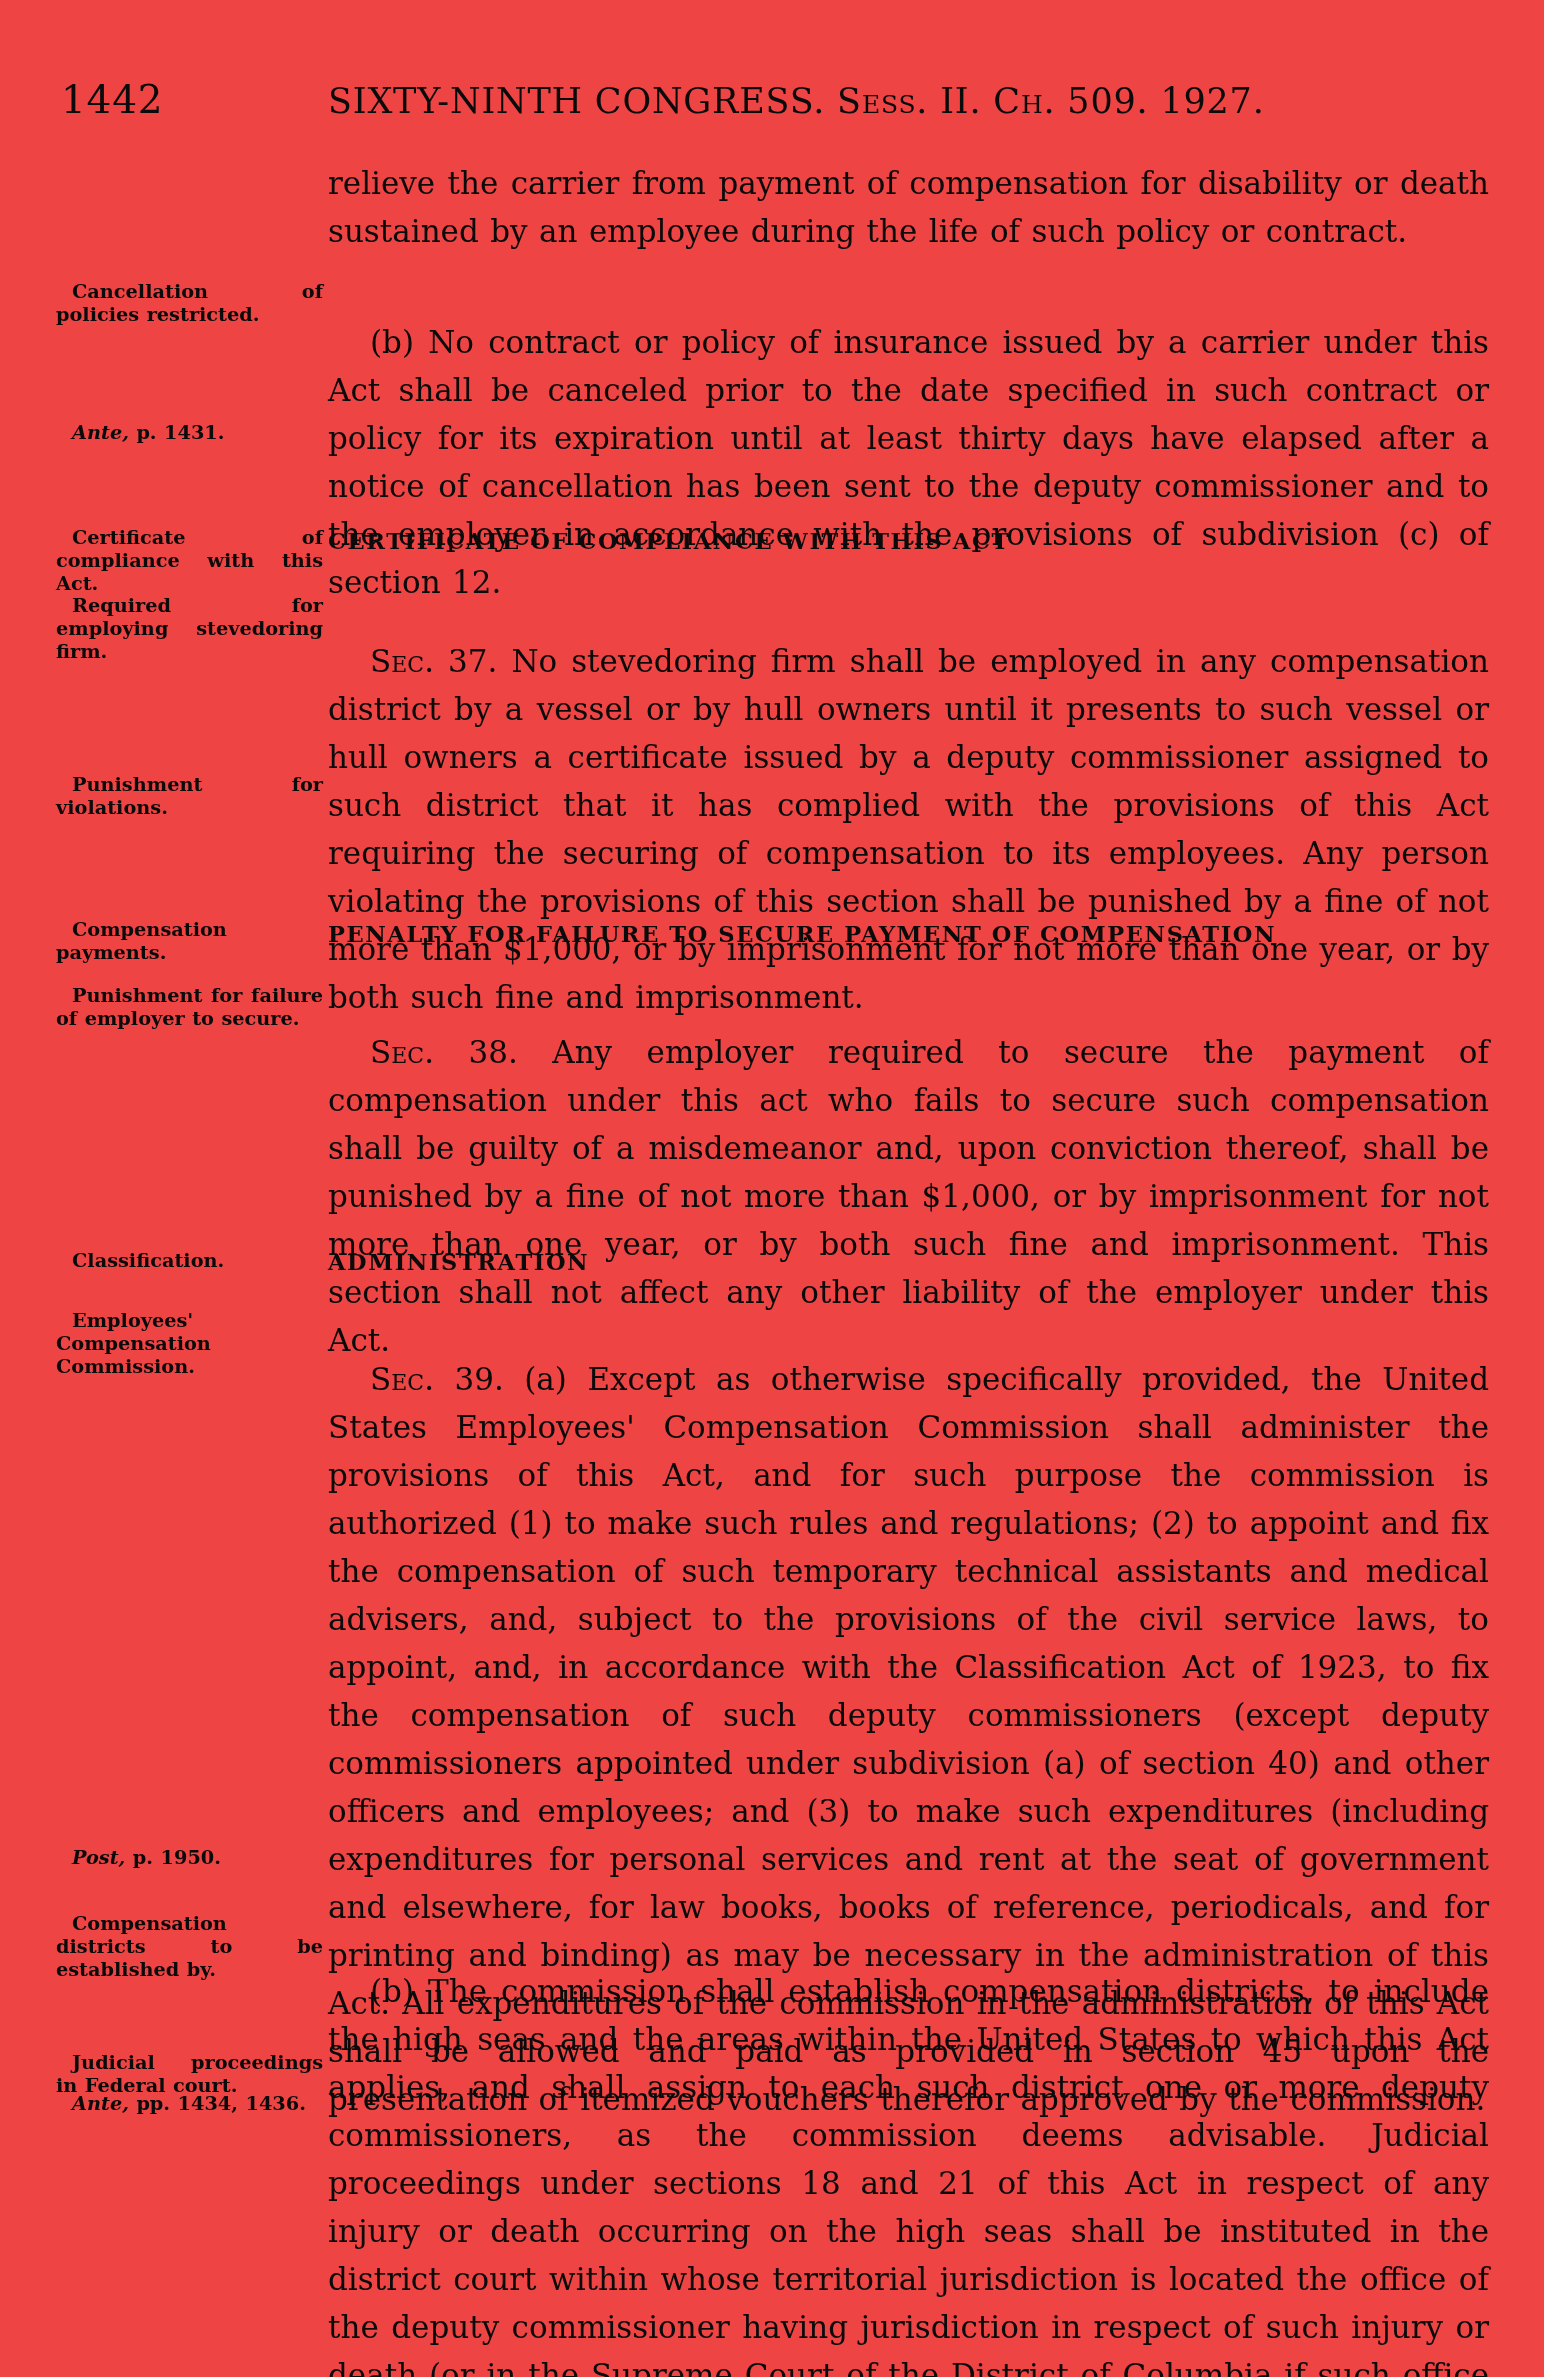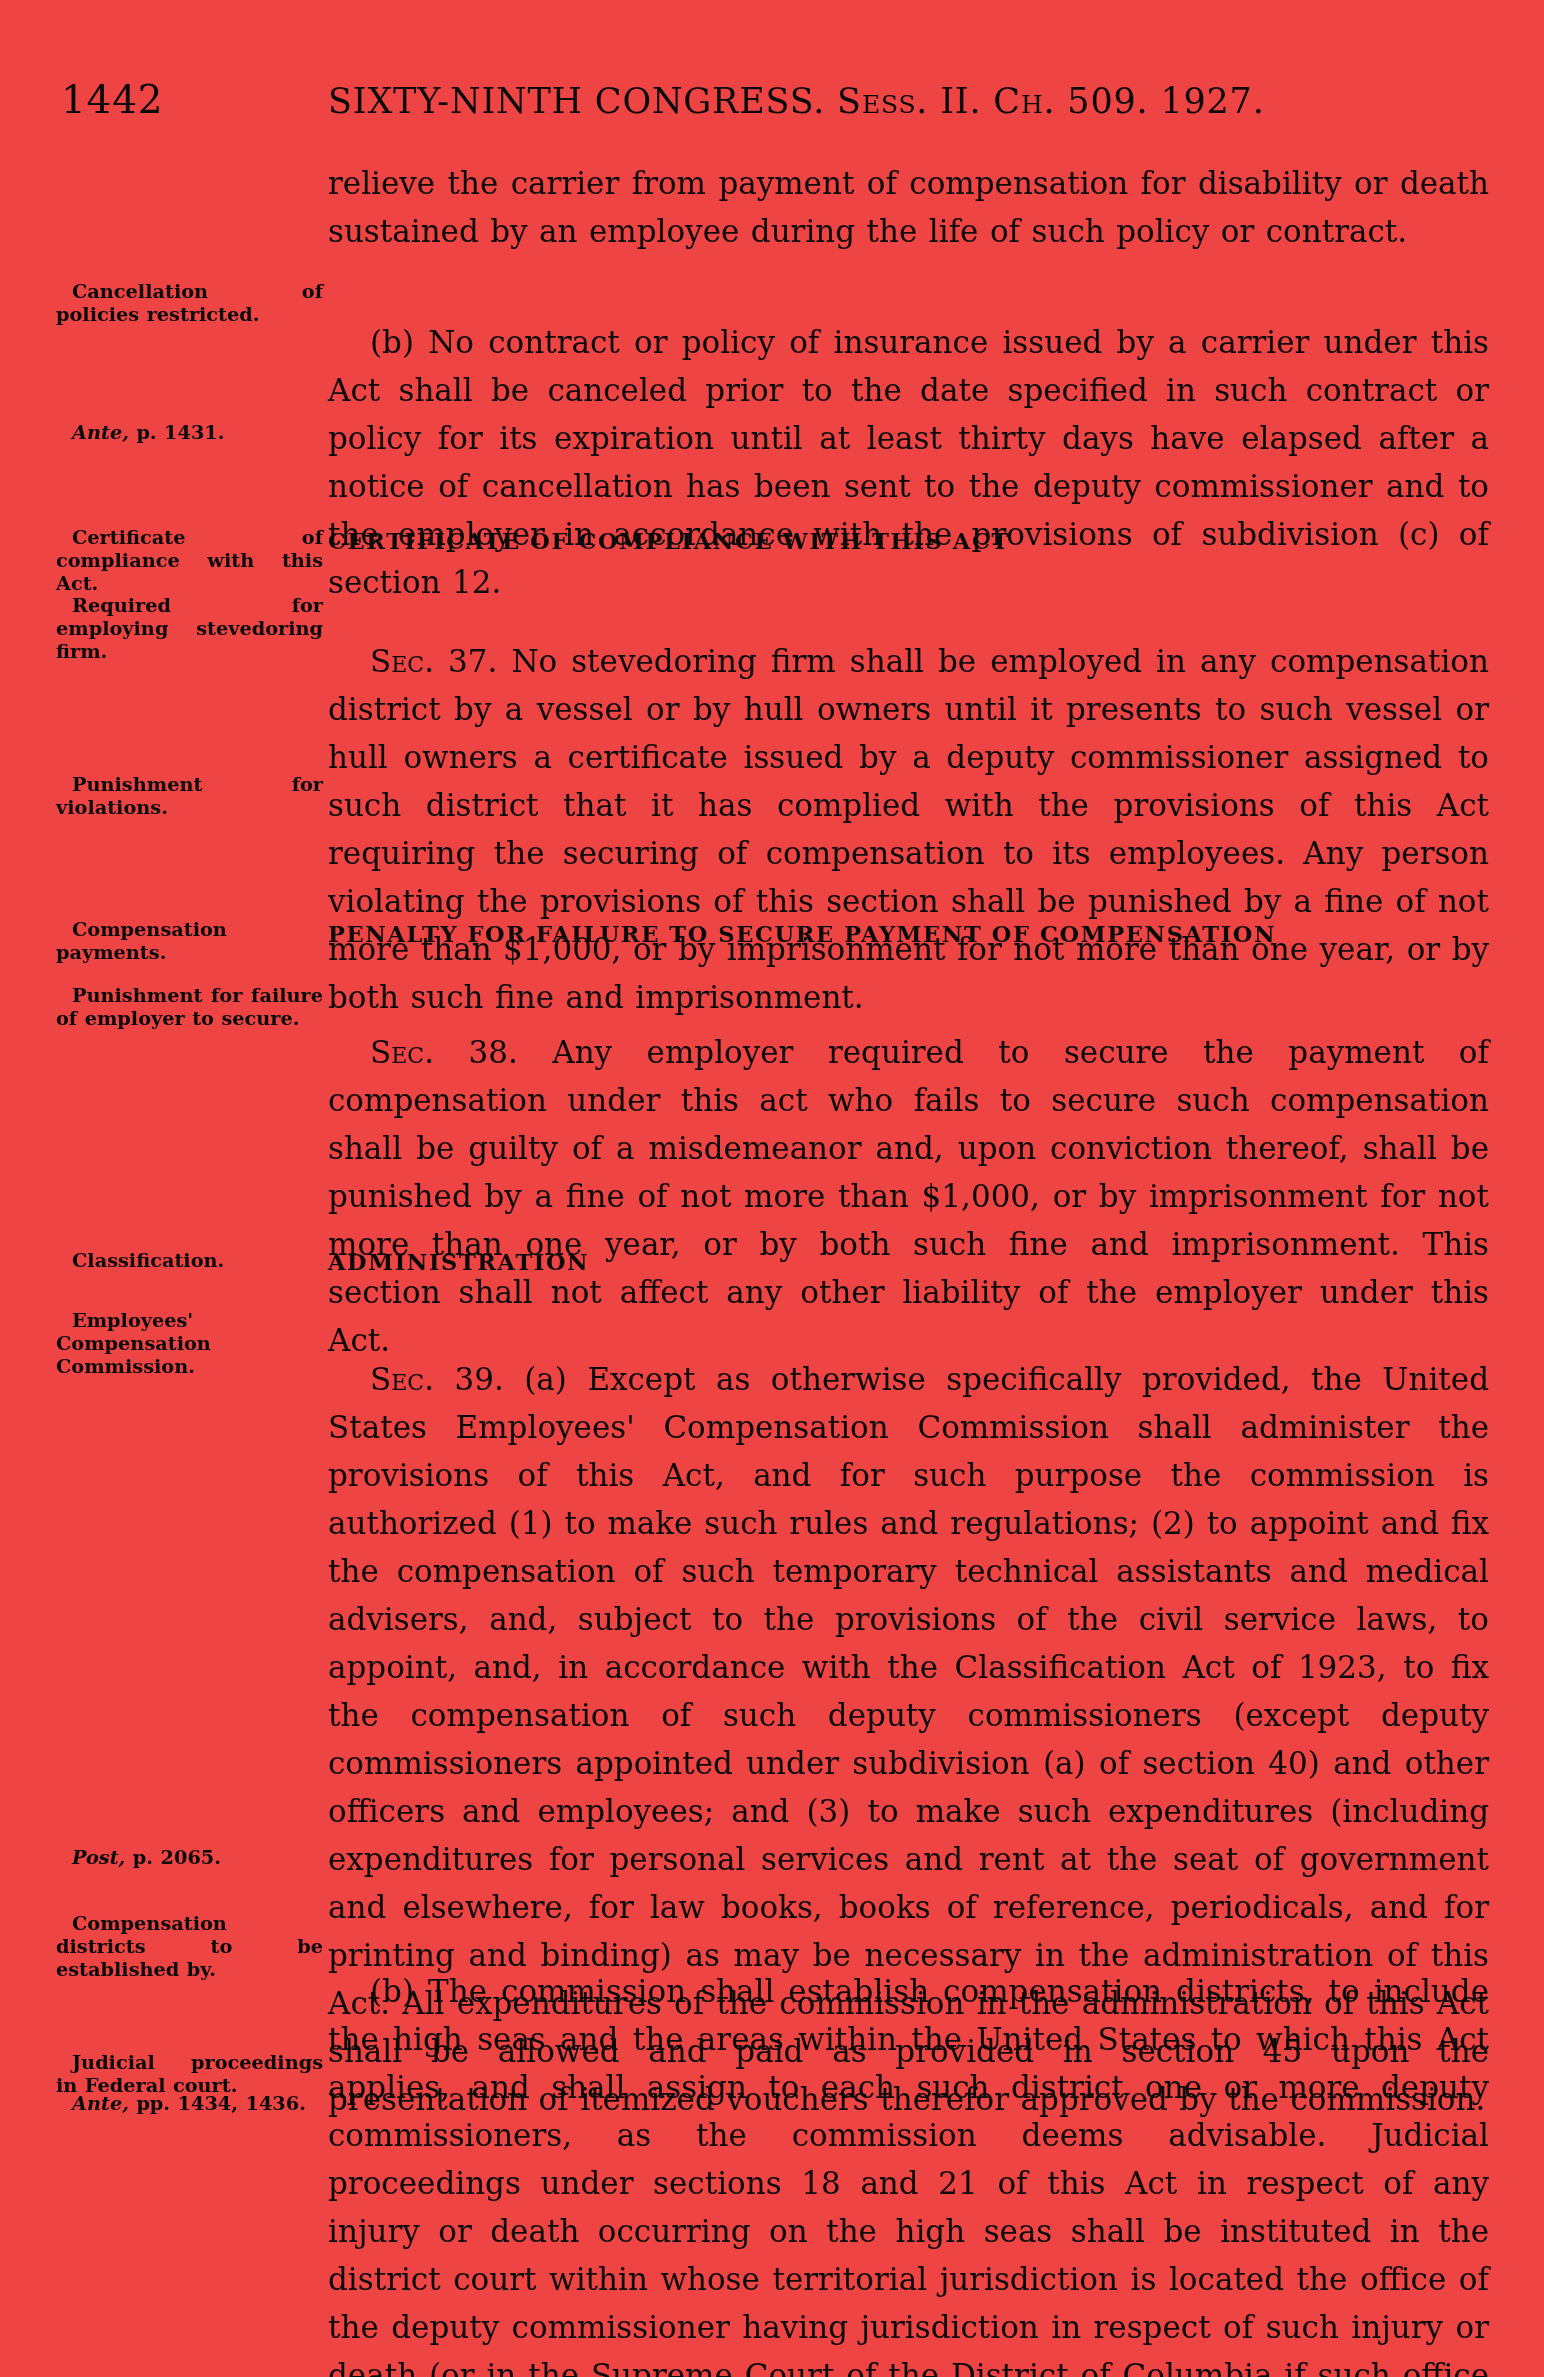--- a/index.html
+++ b/index.html
@@ -76,21 +76,21 @@
 
   <p class="margin-note" style="top:280px">Cancellation of policies restricted.</p>
   <p class="margin-note" style="top:421px"><span class="it">Ante,</span> <span>p. 1431.</span></p>
   <p class="margin-note" style="top:526px">Certificate of compliance with this Act.</p>
   <p class="margin-note" style="top:594px">Required for employing stevedoring firm.</p>
   <p class="margin-note" style="top:773px">Punishment for violations.</p>
   <p class="margin-note" style="top:918px">Compensation payments.</p>
   <p class="margin-note" style="top:984px">Punishment for failure of employer to secure.</p>
   <p class="margin-note" style="top:1249px">Classification.</p>
   <p class="margin-note" style="top:1309px">Employees' Compensation Commission.</p>
-  <p class="margin-note" style="top:1846px"><span class="it">Post,</span> <span>p. 2065.</span></p>
+  <p class="margin-note" style="top:1846px"><span class="it">Post,</span> <span>p. 1950.</span></p>
   <p class="margin-note" style="top:1912px">Compensation districts to be established by.</p>
   <p class="margin-note" style="top:2051px">Judicial proceedings in Federal court.</p>
   <p class="margin-note" style="top:2092px"><span class="it">Ante,</span> <span>pp. 1434, 1436.</span></p>
 
   <p class="body-para" style="top:159px">relieve the carrier from payment of compensation for disability or death sustained by an employee during the life of such policy or contract.</p>
 
   <p class="body-para indent" style="top:274px">(b) No contract or policy of insurance issued by a carrier under this Act shall be canceled prior to the date specified in such contract or policy for its expiration until at least thirty days have elapsed after a notice of cancellation has been sent to the deputy commissioner and to the employer in accordance with the provisions of subdivision (c) of section 12.</p>
 
   <h2 class="heading" style="top:528px">CERTIFICATE OF COMPLIANCE WITH THIS ACT</h2>
 

